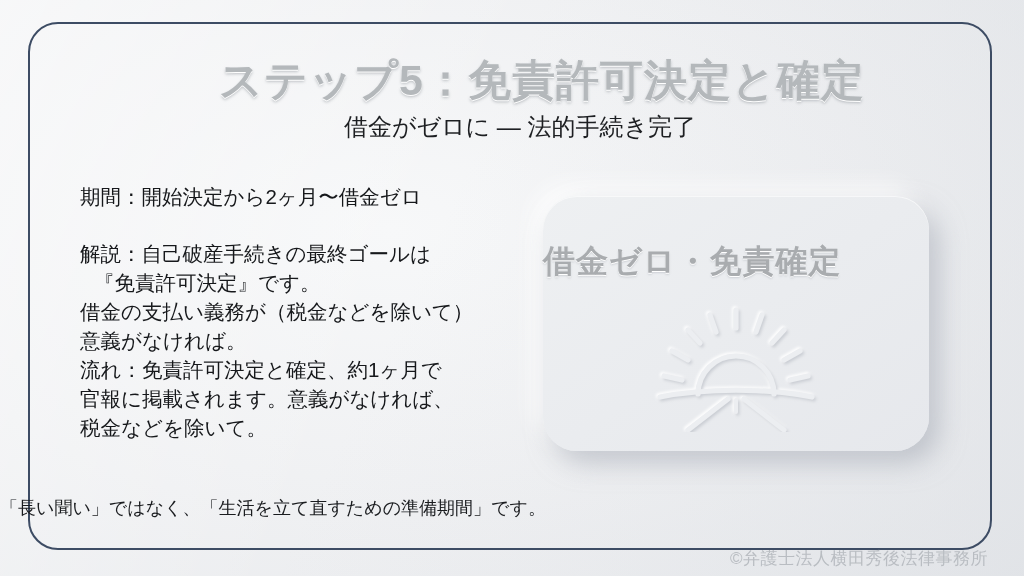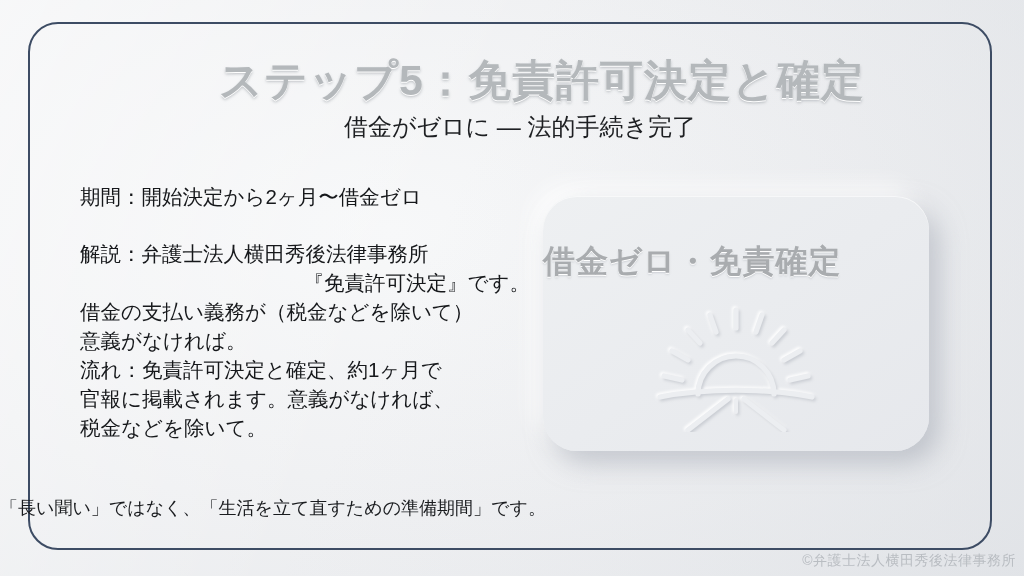--- a/index.html
+++ b/index.html
@@ -78,21 +78,21 @@
     top: 182px;
     width: 450px;
     z-index: 3;
     color: #16181b;
   }
   .body-line {
     font-size: 20.5px;
     line-height: 29px;
     white-space: nowrap;
   }
-  .body-line.indent { padding-left: 14px; text-align: right; }
+  .body-line.indent { padding-left: 14px; }
   .gap { height: 28px; }
 
   
   .card {
     position: absolute;
     left: 543px;
     top: 196px;
     width: 386px;
     height: 255px;
     border-radius: 34px;
@@ -133,43 +133,43 @@
     top: 496px;
     width: 1024px;
     text-align: left;
     font-size: 18px;
     color: #1a1c1f;
     z-index: 3;
   }
 
   .footer {
     position: absolute;
-    right: 8px;
+    right: 36px;
     bottom: 6px;
-    font-size: 14px;
+    font-size: 17px;
     color: #b9bdc2;
     letter-spacing: 0.5px;
     z-index: 4;
   }
 </style>
 </head>
 <body>
 
 <div id="slide">
 
   <div class="frame"></div>
 
   <div class="title">ステップ5：免責許可決定と確定</div>
 
   <div class="subtitle">借金がゼロに ― 法的手続き完了</div>
 
   <div class="body-block">
     <div class="body-line">期間：開始決定から2ヶ月〜借金ゼロ</div>
     <div class="gap"></div>
-    <div class="body-line">解説：弁護士法人横田秀後法律事務所</div>
+    <div class="body-line">解説：自己破産手続きの最終ゴールは</div>
     <div class="body-line indent">『免責許可決定』です。</div>
     <div class="body-line">借金の支払い義務が（税金などを除いて）</div>
     <div class="body-line">意義がなければ。</div>
     <div class="body-line">流れ：免責許可決定と確定、約1ヶ月で</div>
     <div class="body-line">官報に掲載されます。意義がなければ、</div>
     <div class="body-line">税金などを除いて。</div>
   </div>
 
   <div class="card">
     <div class="card-title">借金ゼロ・免責確定</div>

